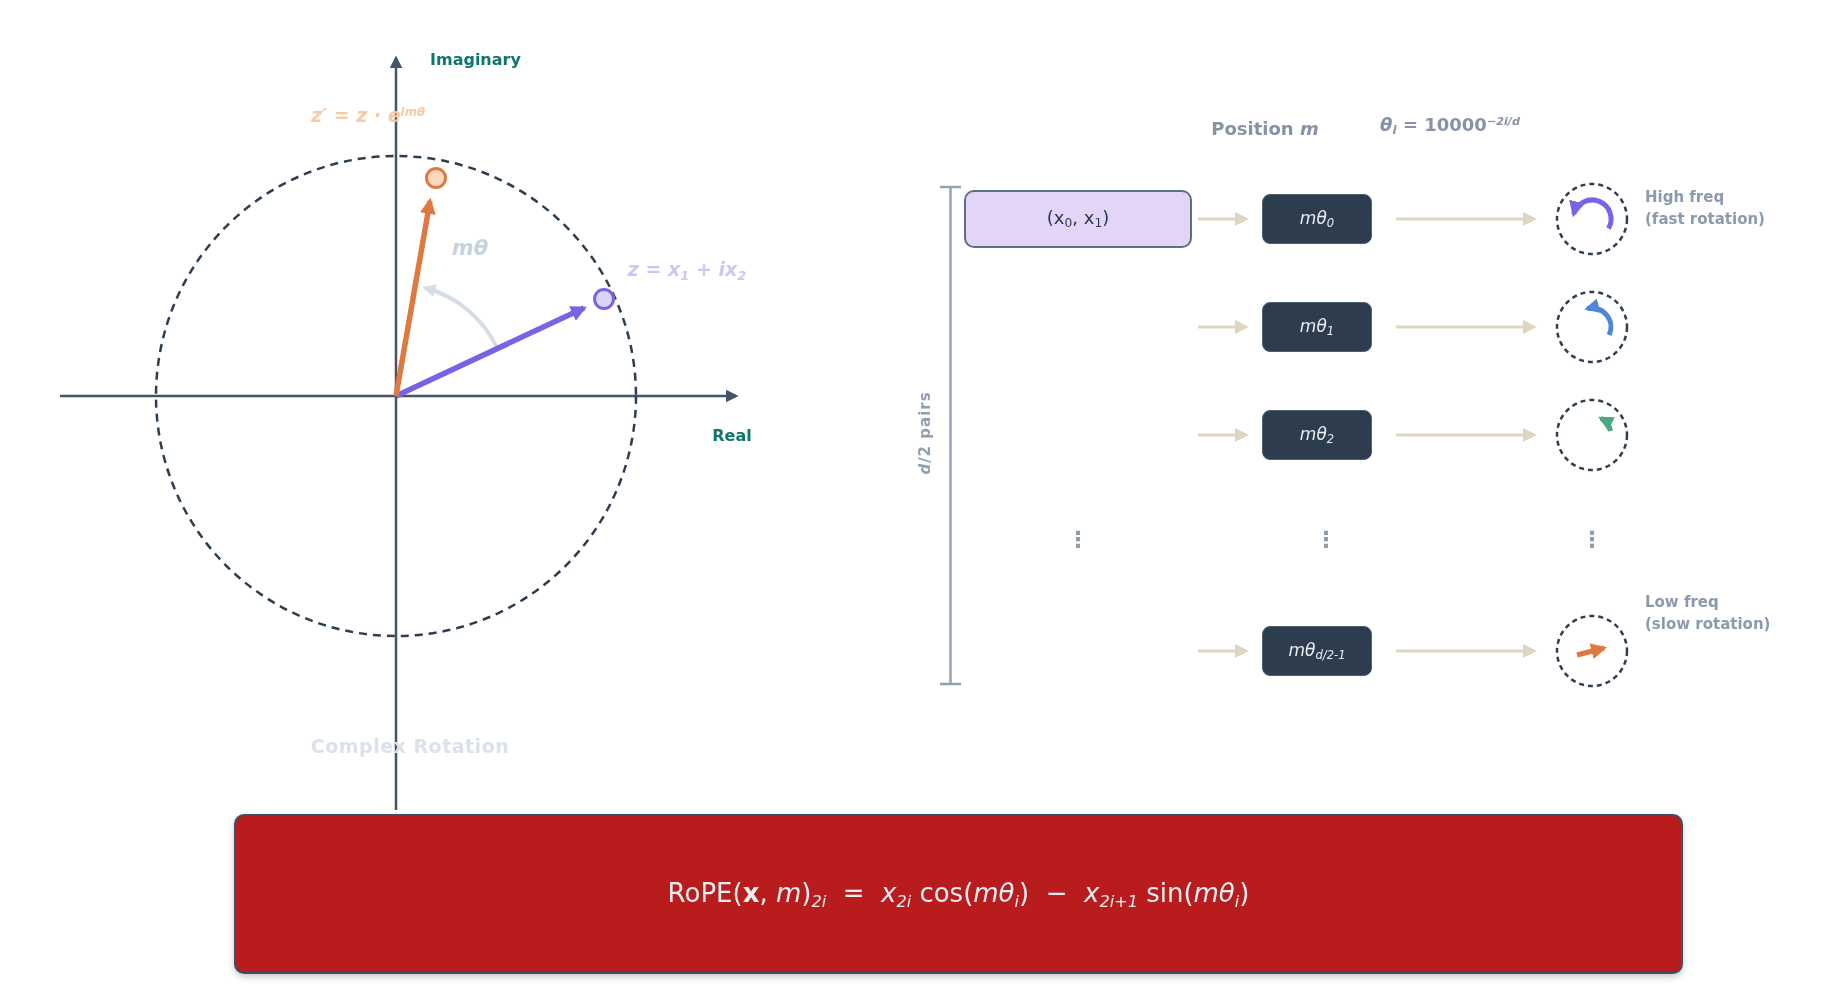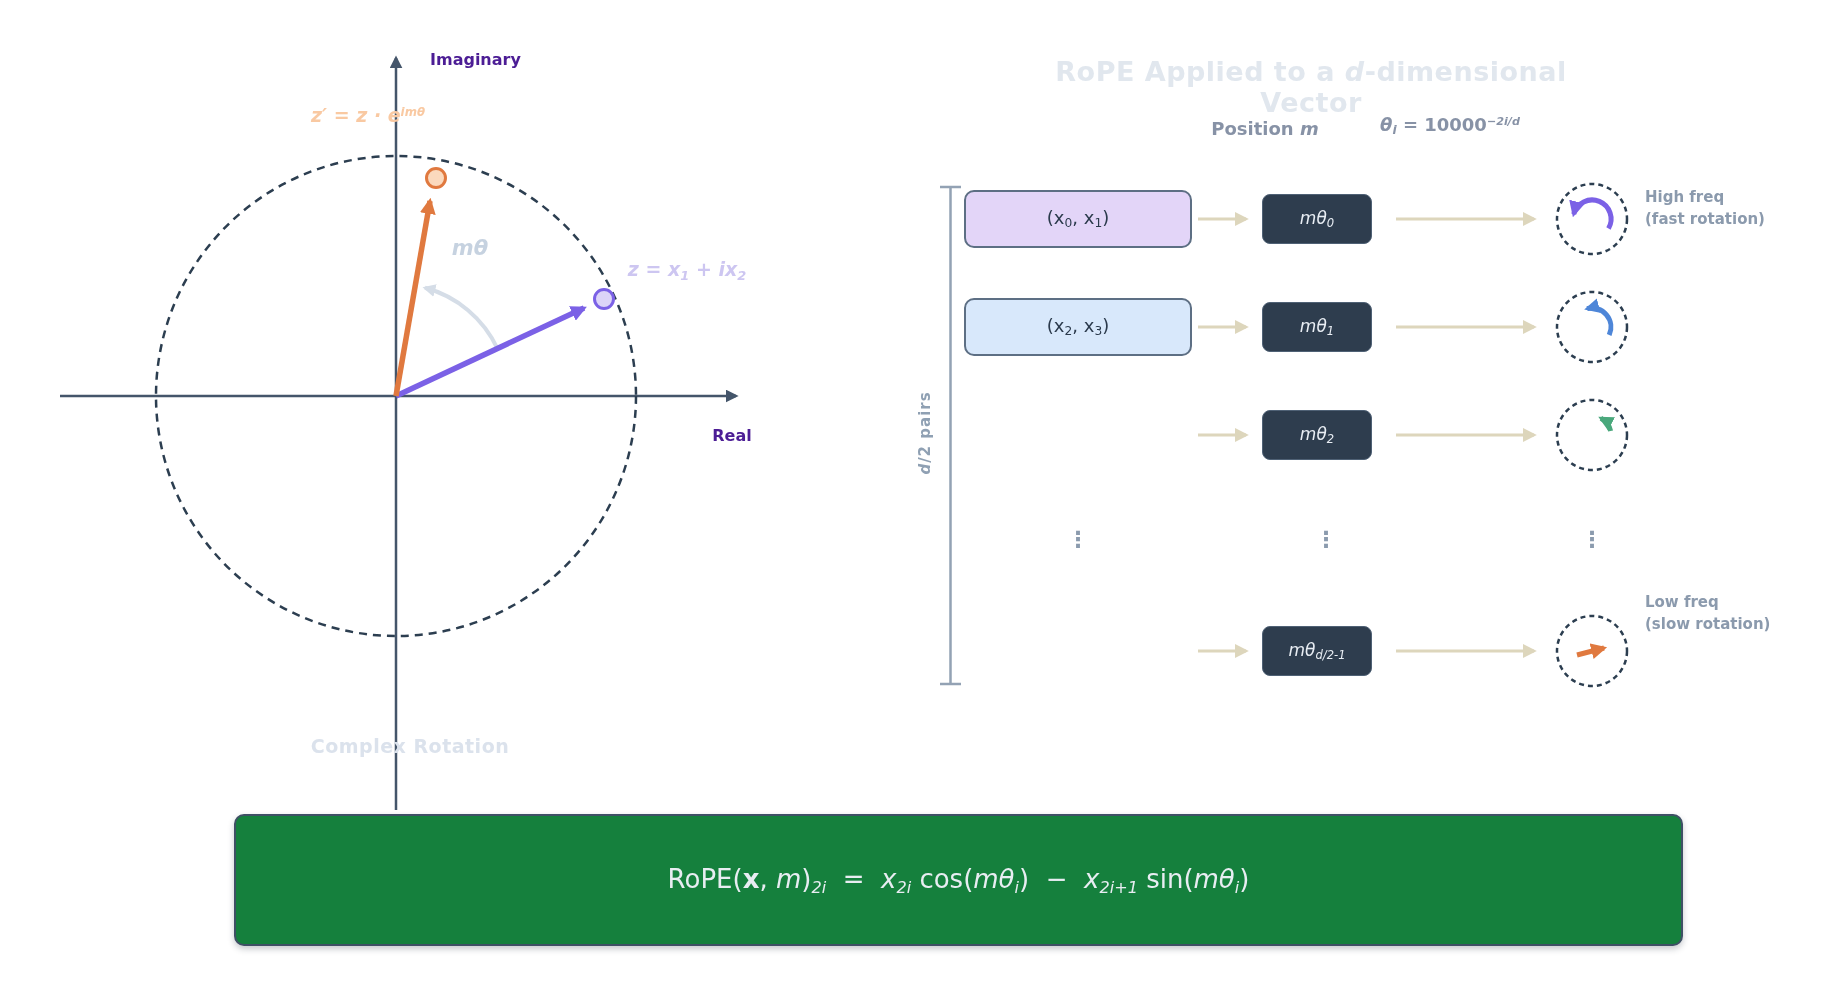--- a/index.html
+++ b/index.html
@@ -3,21 +3,21 @@
 <meta charset="utf-8">
 <style>
   html,body{margin:0;padding:0;background:#ffffff;}
   .canvas{position:relative;width:1841px;height:1003px;background:#ffffff;overflow:hidden;
           font-family:"DejaVu Sans","Liberation Sans",sans-serif;}
   .layer{position:absolute;left:0;top:0;}
   .abs{position:absolute;}
   .ctr{display:flex;align-items:center;justify-content:center;text-align:center;}
 
   
-  .axis-label{font-size:16px;font-weight:700;color:#4c1d95;}
+  .axis-label{font-size:16px;font-weight:700;color:#0f766e;}
   .vec-label{font-size:19px;font-style:italic;font-weight:600;}
   .orange-lab{color:#f9c9a2;}
   .purple-lab{color:#cdc6f1;}
   .mtheta-lab{font-size:21px;font-style:italic;font-weight:600;color:#c6d2e0;}
   .left-title{font-size:19px;font-weight:800;color:#dbe2ec;letter-spacing:.5px;}
 
   
   .r-title{font-size:27px;font-weight:800;color:#e1e7ee;letter-spacing:.5px;}
   .subt{font-size:18px;font-weight:600;color:#8792a6;}
   .pairbox{box-sizing:border-box;width:228px;height:58px;border:2px solid #5d6f84;border-radius:10px;
@@ -27,21 +27,21 @@
             border-radius:8px;font-size:17px;font-style:italic;color:#e9eef4;}
   .freq-label{font-size:15px;font-weight:600;color:#8b9aad;line-height:22px;}
   .dots{font-size:22px;font-weight:700;color:#8b9bae;}
   .bracket-label{font-size:15px;font-weight:700;color:#8fa0b3;letter-spacing:1px;white-space:nowrap;
                  transform:rotate(-90deg);transform-origin:center center;}
   .sub{font-size:0.68em;vertical-align:-0.28em;}
   .sup{font-size:0.62em;vertical-align:0.55em;}
   .it{font-style:italic;}
 
   
-  .formula-box{box-sizing:border-box;left:234px;top:814px;width:1449px;height:132px;background:#15803d;
+  .formula-box{box-sizing:border-box;left:234px;top:814px;width:1449px;height:160px;background:#b91c1c;
                border:2px solid #3f5065;border-radius:10px;box-shadow:0 3px 6px rgba(30,42,58,.25);}
   .formula-text{font-size:26px;color:#e8edf2;white-space:pre;}
   .fn{font-style:normal;}
   .fb{font-weight:700;}
   .fi{font-style:italic;}
   .fs{font-size:0.62em;font-style:italic;vertical-align:-0.3em;}
 </style>
 </head>
 <body>
 
@@ -115,45 +115,39 @@
   </div>
 
   <div class="abs vec-label purple-lab ctr" style="left:592px;top:258px;width:190px;">
     <span><span>z = x</span><span class="sub">1</span><span> + ix</span><span class="sub">2</span></span>
   </div>
 
   <div class="abs mtheta-lab ctr" style="left:430px;top:236px;width:80px;">mθ</div>
 
   <div class="abs left-title ctr" style="left:230px;top:735px;width:360px;">Complex Rotation</div>
 
-  <div class="abs r-title ctr" style="left:1011px;top:56px;width:600px;">
-    <span><span>RoPE Applied to a </span><span class="it">d</span><span>-dimensional Vector</span></span>
-  </div>
 
   <div class="abs subt ctr" style="left:1180px;top:118px;width:170px;">
     <span><span>Position </span><span class="it">m</span></span>
   </div>
   <div class="abs subt ctr" style="left:1350px;top:114px;width:200px;">
     <span><span class="it">θ</span><span class="sub it">i</span><span> = 10000</span><span class="sup it">−2i/d</span></span>
   </div>
 
   <div class="abs bracket-label ctr" style="left:865px;top:424px;width:120px;">
     <span><span class="it">d</span><span>/2 pairs</span></span>
   </div>
 
   <div class="abs pairbox pf0 ctr" style="left:964px;top:190px;">
     <span><span>(x</span><span class="sub">0</span><span>, x</span><span class="sub">1</span><span>)</span></span>
   </div>
   <div class="abs thetabox ctr" style="left:1262px;top:194px;">
     <span><span>mθ</span><span class="sub">0</span></span>
   </div>
 
-  <div class="abs pairbox pf1 ctr" style="left:964px;top:298px;">
-    <span><span>(x</span><span class="sub">2</span><span>, x</span><span class="sub">3</span><span>)</span></span>
-  </div>
   <div class="abs thetabox ctr" style="left:1262px;top:302px;">
     <span><span>mθ</span><span class="sub">1</span></span>
   </div>
 
   <div class="abs thetabox ctr" style="left:1262px;top:410px;">
     <span><span>mθ</span><span class="sub">2</span></span>
   </div>
 
   <div class="abs dots ctr" style="left:1063px;top:527px;width:30px;">⋮</div>
   <div class="abs dots ctr" style="left:1311px;top:527px;width:30px;">⋮</div>

